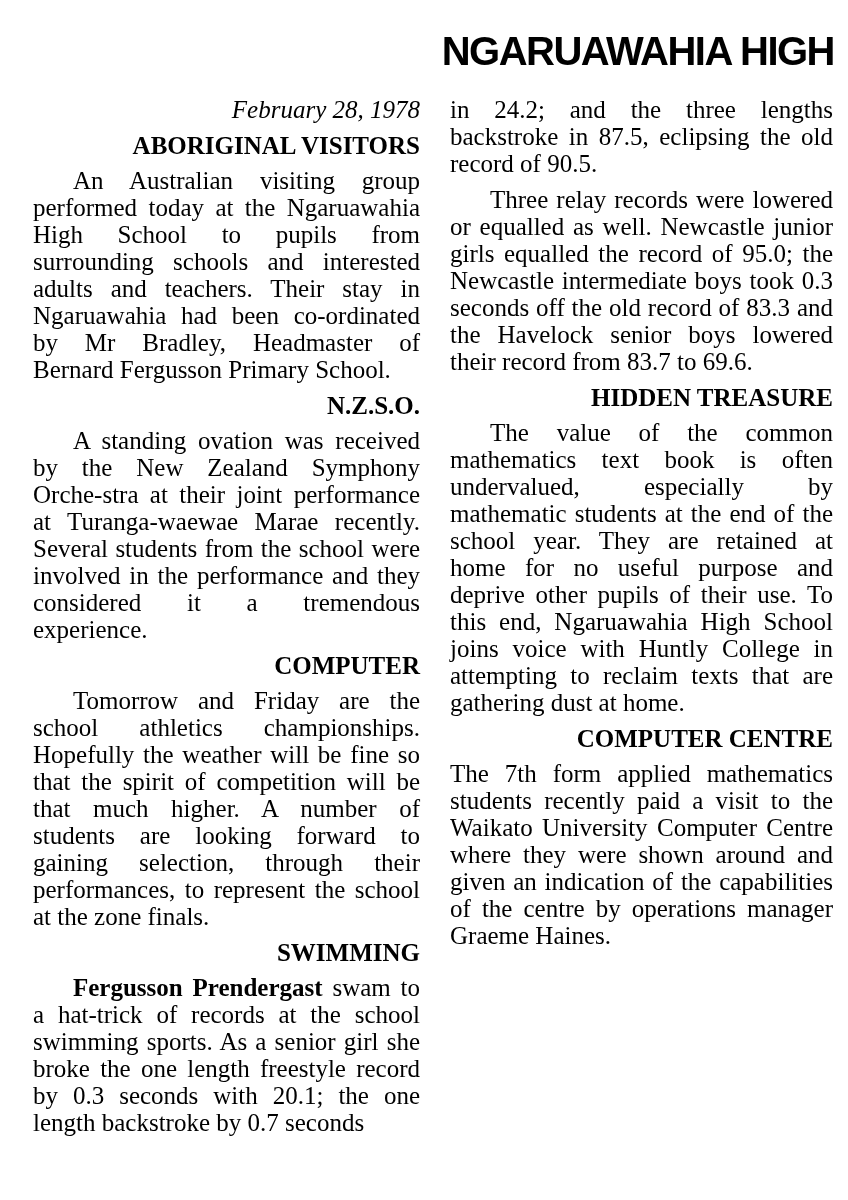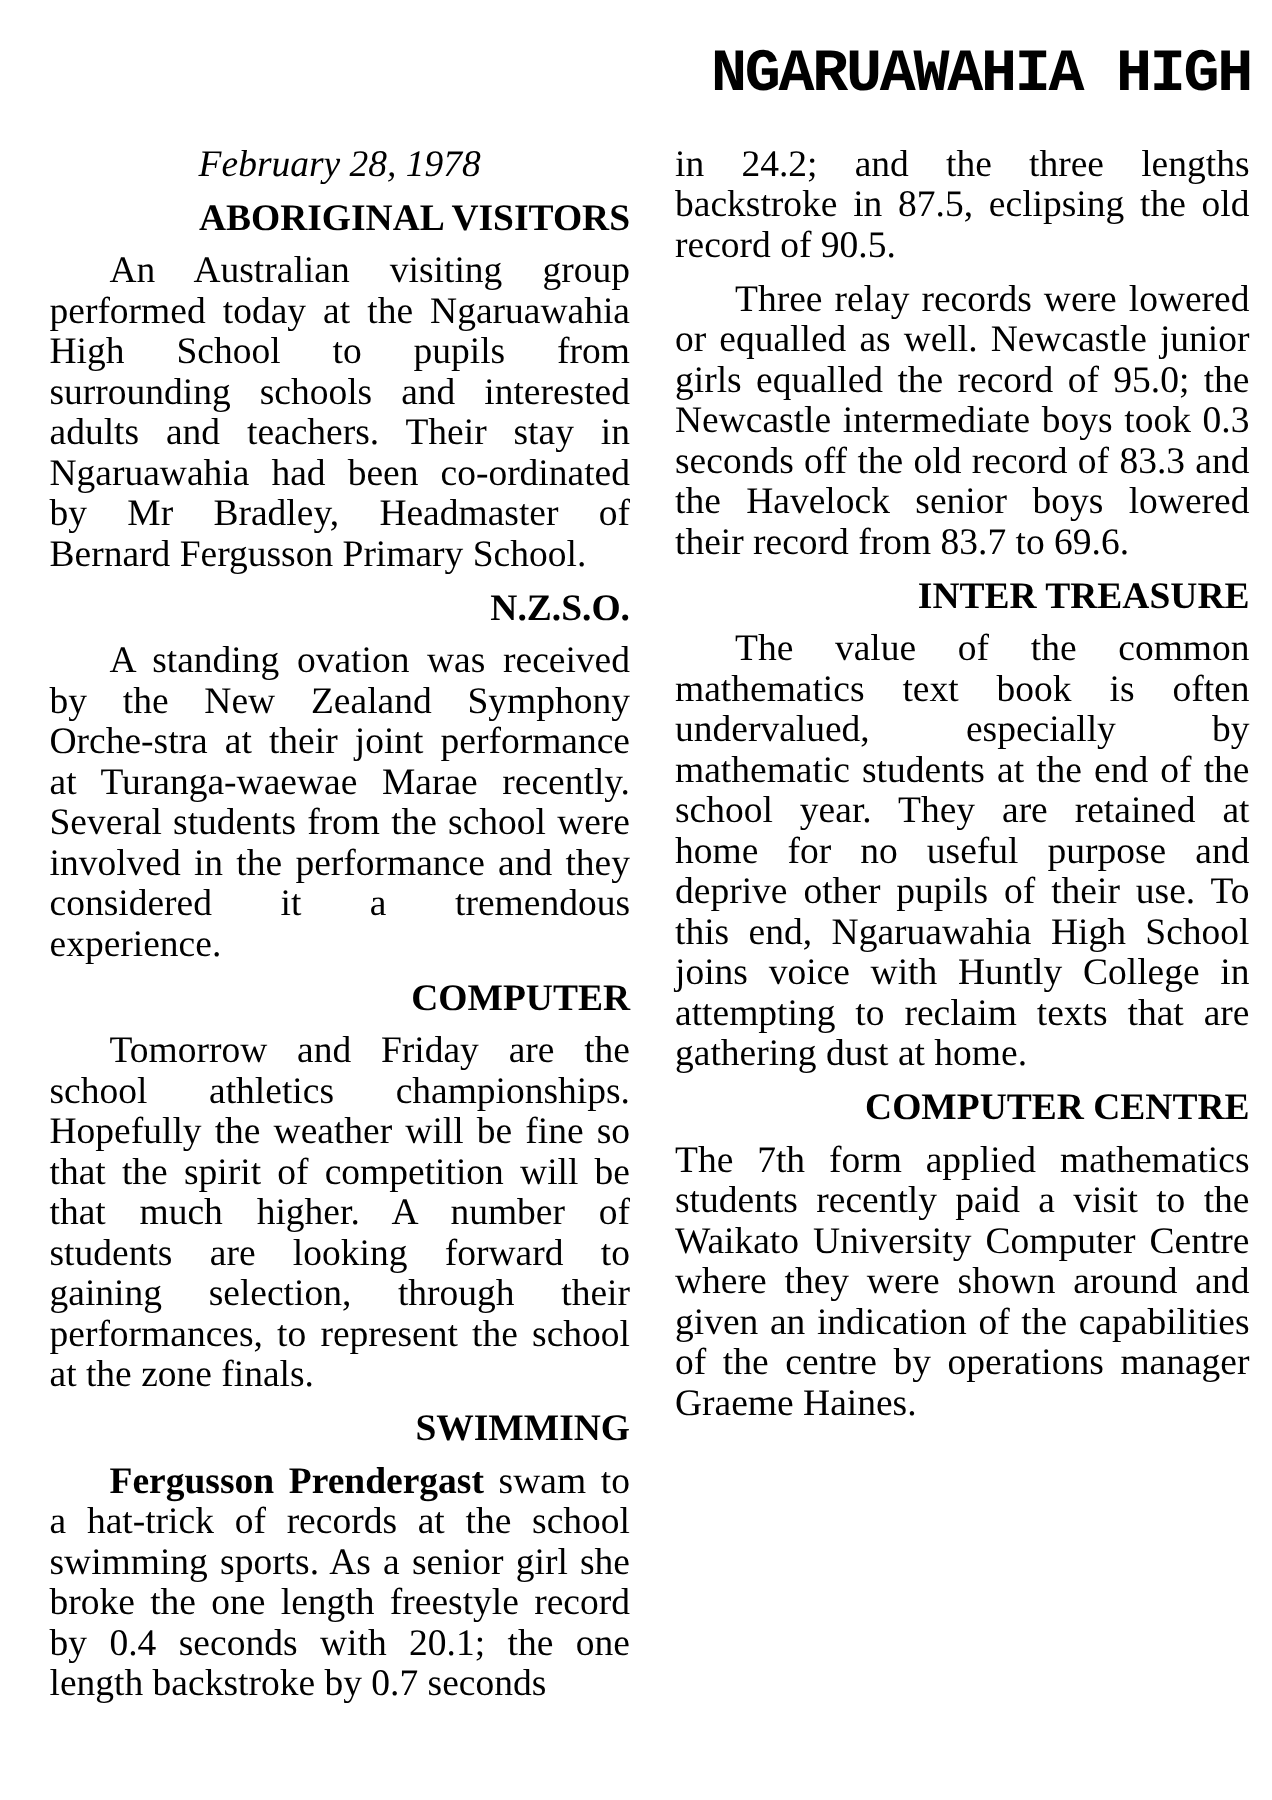--- a/index.html
+++ b/index.html
@@ -11,40 +11,40 @@
     width: 848px;
     height: 1200px;
     overflow: hidden;
     color: #000000;
     font-family: "Liberation Serif", "DejaVu Serif", serif;
   }
   .masthead {
     margin: 30px 0 0 0;
     padding-right: 14px;
     text-align: right;
-    font-family: Liberation Mono, monospace;
+    font-family: Liberation Sans, sans-serif;
     font-weight: bold;
     font-size: 40px;
     line-height: 42px;
     letter-spacing: -1.5px;
     white-space: nowrap;
   }
   .columns {
     display: flex;
     gap: 30px;
     padding: 24px 15px 0 33px;
     font-size: 25px;
     line-height: 27px;
   }
   .col-left  { width: 387px; flex: 0 0 auto; }
   .col-right { width: 383px; flex: 0 0 auto; }
   .dateline {
     font-style: italic;
     margin: 0 0 2px 0;
-    text-align: center;
+    text-align: right;
   }
   h2.heading {
     font-size: 25px;
     line-height: 27px;
     font-weight: bold;
     text-align: right;
     margin: 9px 0 8px 0;
   }
   h2.heading.align-left { text-align: right; }
   h2.heading .hline { display: block; }
@@ -79,34 +79,34 @@
         <p class="para indent"><span>A standing ovation was received by the New Zealand Symphony Orche-stra at their joint performance at Turanga-waewae Marae recently. Several students from the school were involved in the performance and they considered it a tremendous experience.</span></p>
       </section>
 
       <section>
         <h2 class="heading">COMPUTER</h2>
         <p class="para indent"><span>Tomorrow and Friday are the school athletics championships. Hopefully the weather will be fine so that the spirit of competition will be that much higher. A number of students are looking forward to gaining selection, through their performances, to represent the school at the zone finals.</span></p>
       </section>
 
       <section>
         <h2 class="heading">SWIMMING</h2>
-        <p class="para indent"><b>Fergusson Prendergast</b><span> swam to a hat-trick of records at the school swimming sports. As a senior girl she broke the one length freestyle record by 0.4 seconds with 20.1; the one length backstroke by 0.7 seconds</span></p>
+        <p class="para indent"><b>Fergusson Prendergast</b><span> swam to a hat-trick of records at the school swimming sports. As a senior girl she broke the one length freestyle record by 0.3 seconds with 20.1; the one length backstroke by 0.7 seconds</span></p>
       </section>
 
     </div>
 
     <div class="col-right">
 
       <section>
         <p class="para no-indent"><span>in 24.2;  and the three lengths backstroke in 87.5, eclipsing the old record of 90.5.</span></p>
         <p class="para indent"><span>Three relay records were lowered or equalled as well. Newcastle junior girls equalled the record of 95.0; the Newcastle intermediate boys took 0.3 seconds off the old record of 83.3 and the Havelock senior boys lowered their record from 83.7 to 69.6.</span></p>
       </section>
 
       <section>
-        <h2 class="heading">INTER TREASURE</h2>
+        <h2 class="heading">HIDDEN TREASURE</h2>
         <p class="para indent"><span>The value of the common mathematics text book is often undervalued, especially by mathematic students at the end of the school year. They are retained at home for no useful purpose and deprive other pupils of their use. To this end, Ngaruawahia High School joins voice with Huntly College in attempting to reclaim  texts that are gathering dust at home.</span></p>
       </section>
 
       <section>
         <h2 class="heading">COMPUTER CENTRE</h2>
         <p class="para no-indent"><span>The 7th form applied mathematics students recently paid a visit to the Waikato University Computer Centre where they were shown around and given an indication of the capabilities of the centre by operations manager Graeme Haines.</span></p>
       </section>
 
 
     </div>

